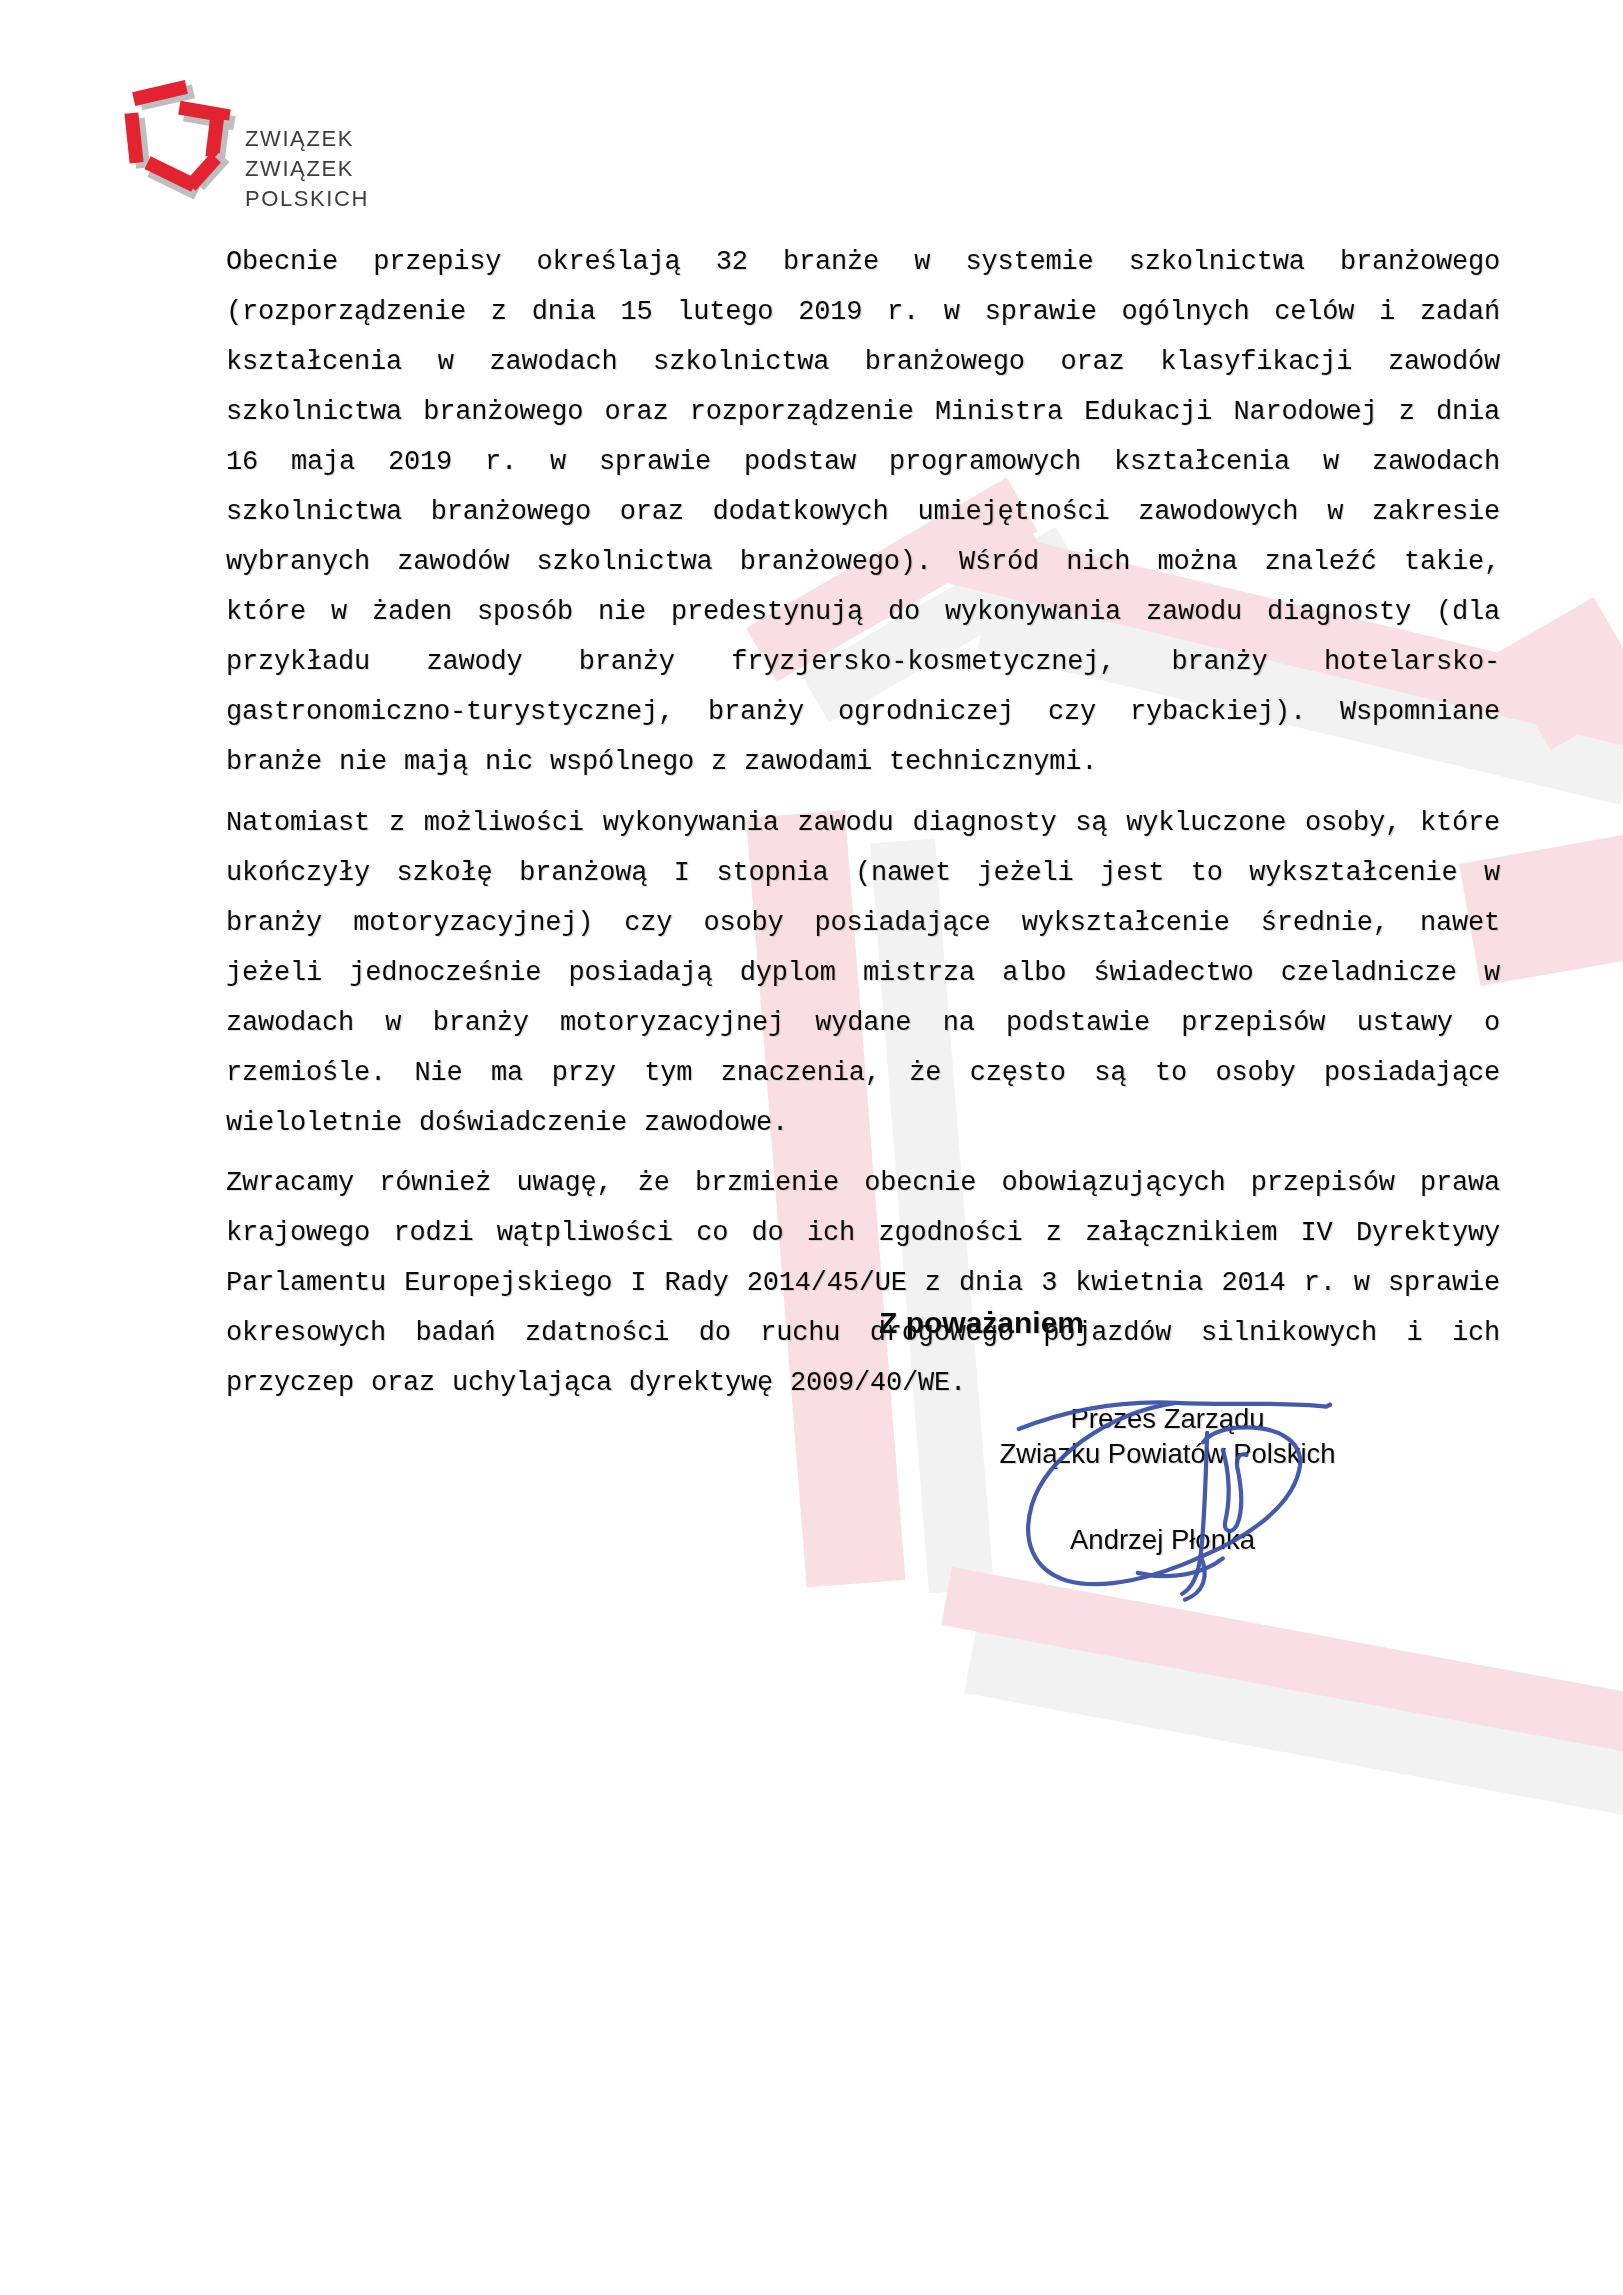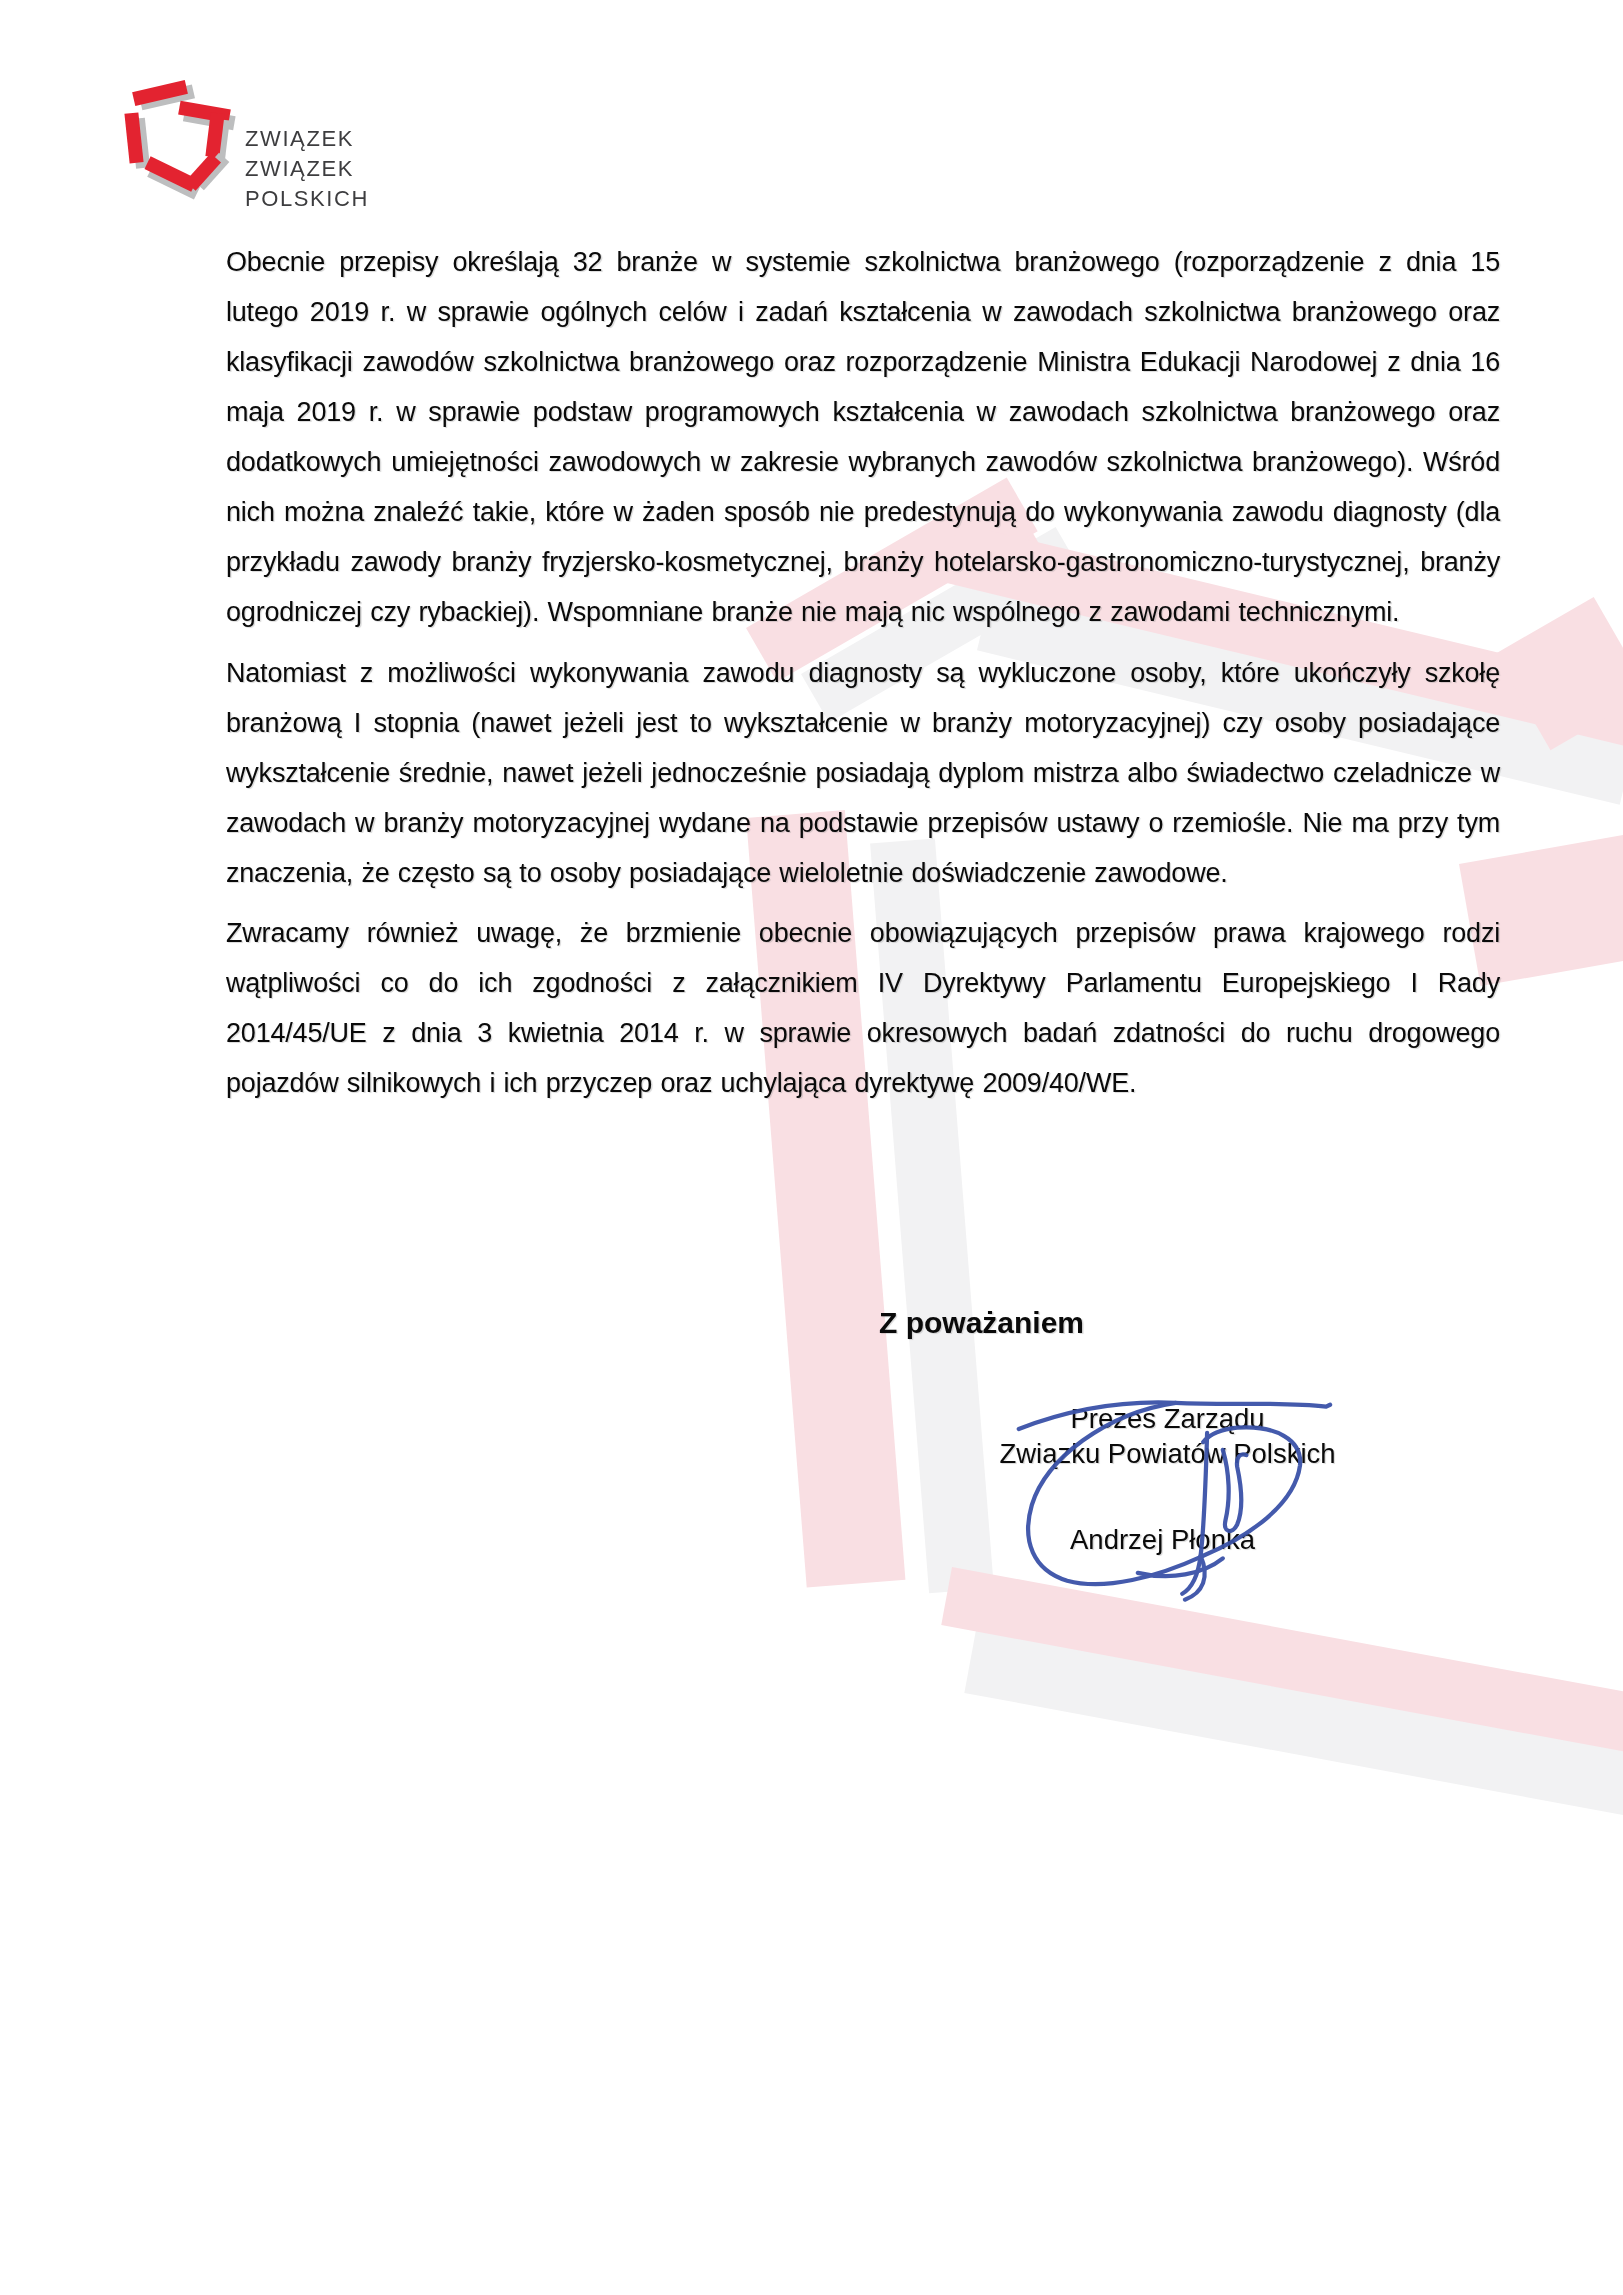--- a/index.html
+++ b/index.html
@@ -41,21 +41,21 @@
   }
   .logo-text span{display:block;}
 
   
   .body-text{
     position:absolute;left:226px;top:237px;width:1274px;z-index:2;
     font-size:27px;line-height:50px;letter-spacing:-0.2px;word-spacing:1px;
     color:#0a0a0a;text-align:justify;
     text-shadow:1.3px 1.3px 0.7px rgba(125,125,125,0.28);
   }
-  .body-text p{margin:0 0 10.5px 0;}
+  .body-text p{margin:0 0 10.5px 0;font-family:Liberation Mono, monospace;}
 
   .closing{
     position:absolute;left:879px;top:1303px;z-index:2;
     font-size:30px;line-height:39px;color:#0a0a0a;
     text-shadow:1.3px 1.3px 0.7px rgba(125,125,125,0.28);
     font-weight:bold;
   }
   .sig-role{
     position:absolute;left:873px;top:1401px;width:589px;z-index:2;
     font-size:27.5px;line-height:35px;color:#0a0a0a;text-align:center;

